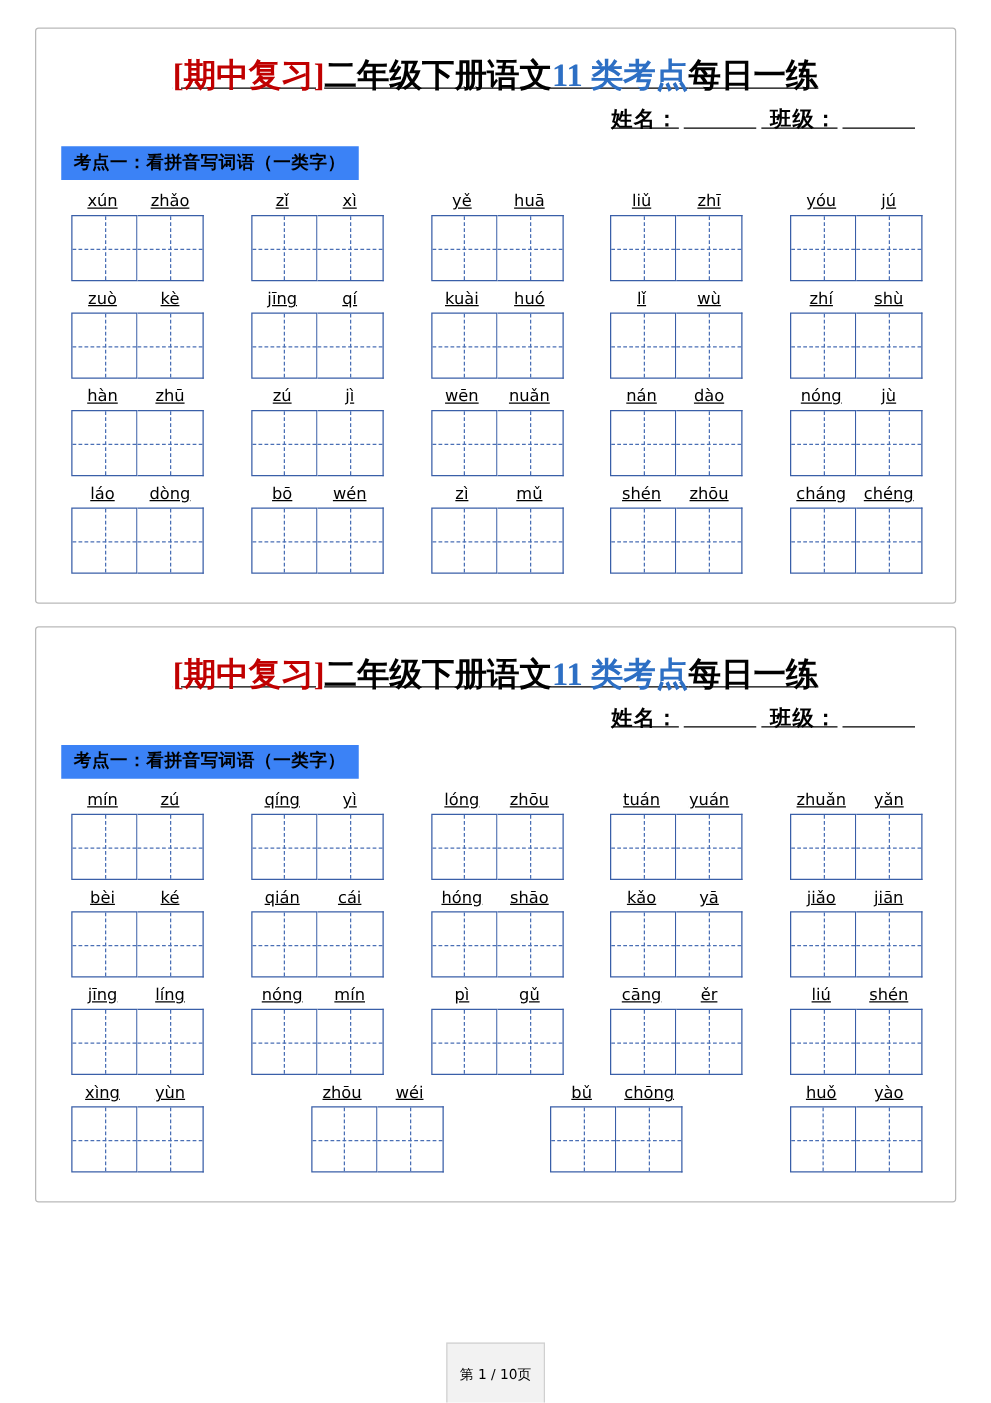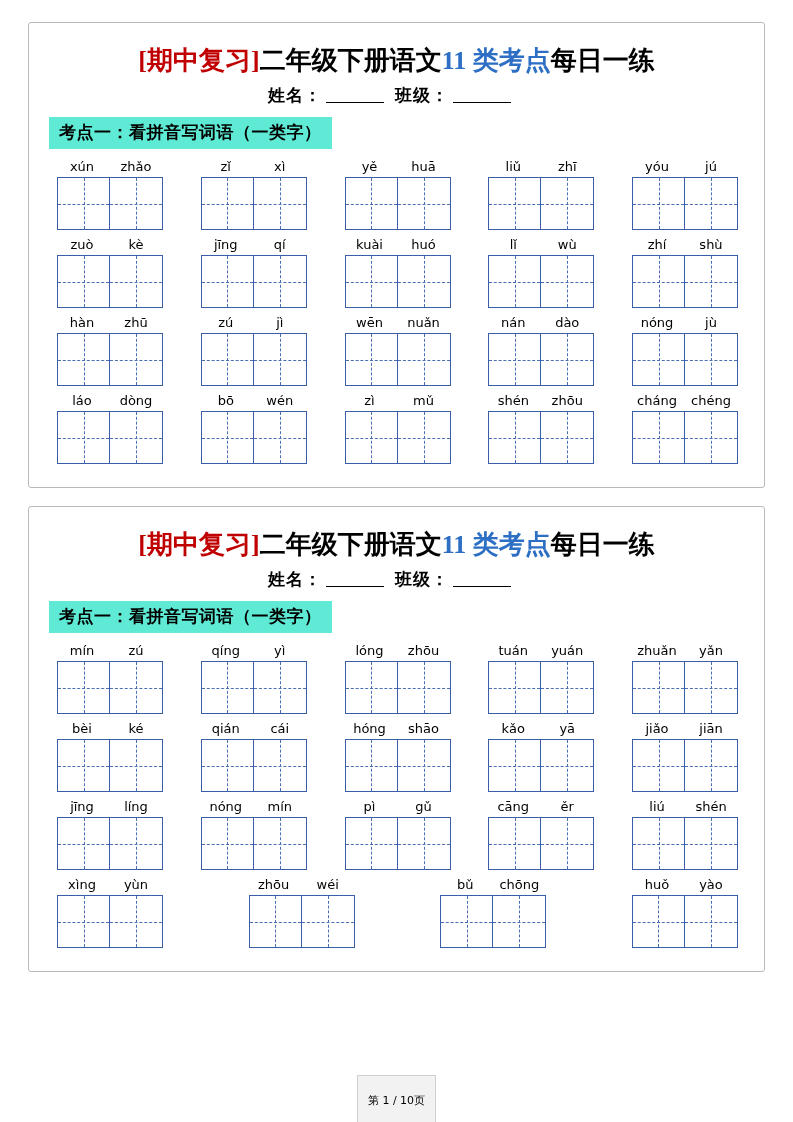--- a/index.html
+++ b/index.html
@@ -15,20 +15,21 @@
     position: relative;
   }
   .page {
     width: 793px;
     height: 890px;
     box-sizing: border-box;
     padding: 22px 28px 0 28px;
     display: flex;
     flex-direction: column;
     gap: 18px;
+    text-decoration: underline;
   }
   .sheet {
     border: 1px solid #b9b9b9;
     border-radius: 3px;
     box-sizing: border-box;
     padding: 14px 18px 16px 18px;
     background: #fff;
   }
   .title-line {
     text-align: center;
@@ -46,39 +47,39 @@
     color: #000;
     font-size: 26px;
     font-family: "DejaVu Serif", serif;
   }
   .t-blue {
     color: #2d6fc4;
     font-size: 26px;
     font-family: "Liberation Serif", serif;
   }
   .name-row {
-    text-align: center;
+    text-align: right;
     font-size: 17px;
     font-weight: bold;
     font-family: "DejaVu Serif", serif;
     margin: 6px 10px 4px 0;
     letter-spacing: 1px;
   }
   .blank {
     display: inline-block;
     width: 58px;
     border-bottom: 1.4px solid #000;
     margin: 0 4px;
     vertical-align: -2px;
   }
   .section-head {
     display: inline-block;
-    background: #5eead4;
+    background: #3b82f6;
     color: #000;
-    font-size: 17px;
+    font-size: 14px;
     font-weight: bold;
     font-family: "DejaVu Serif", serif;
     padding: 4px 10px 5px 10px;
     margin: 6px 0 4px 2px;
     letter-spacing: 0.5px;
   }
   .grid-area {
     margin-top: 6px;
   }
   .row {

